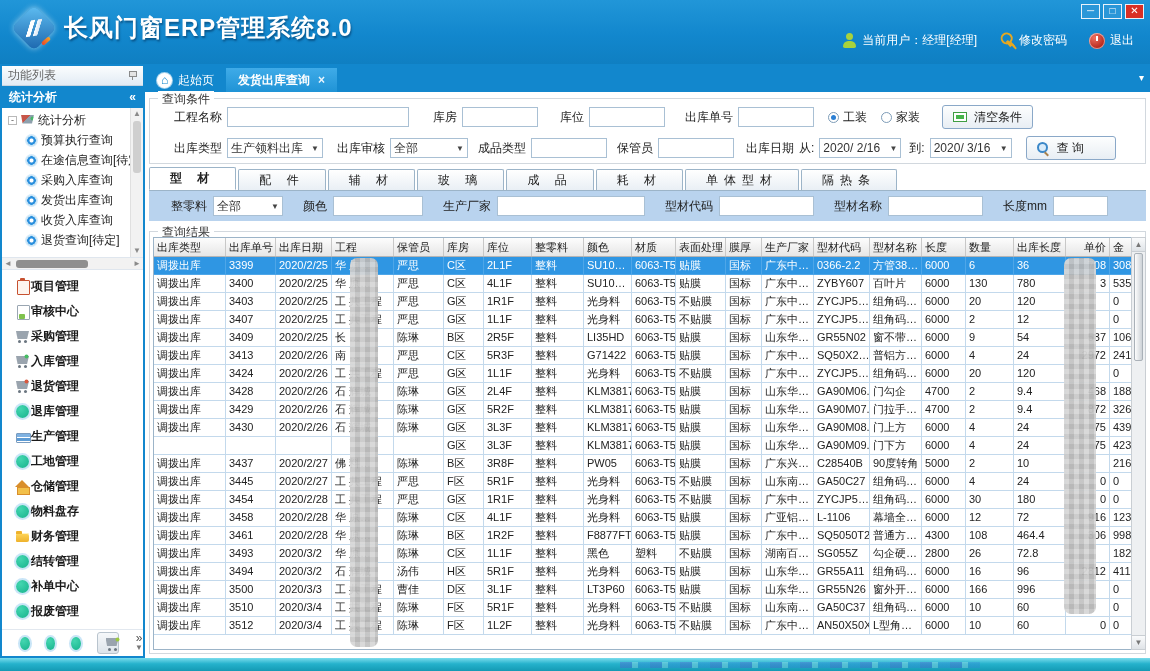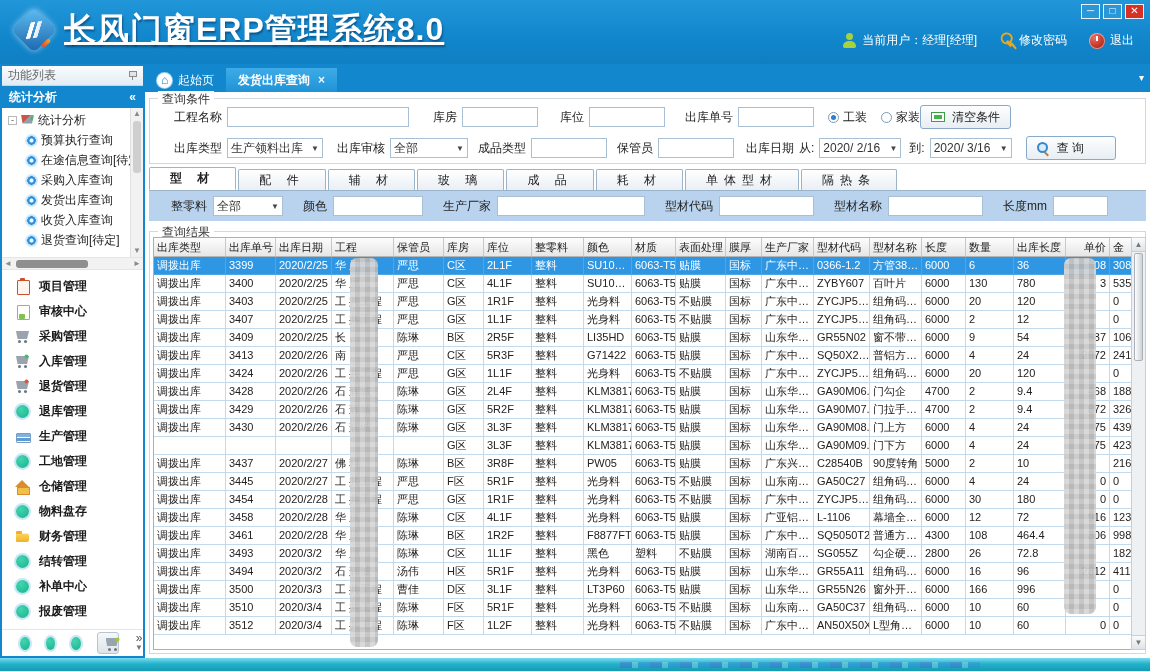--- a/index.html
+++ b/index.html
@@ -12,22 +12,22 @@
     background:linear-gradient(180deg,#2196d8 0%,#1287cd 55%,#0f7fc2 100%); }
   .brand { position:absolute; left:14px; top:8px; display:flex; align-items:center; gap:10px; }
   .logo { width:40px; height:40px; position:relative; }
   .logo .diamond { position:absolute; inset:4px; transform:rotate(45deg);
     background:linear-gradient(135deg,#5fbef2 0%,#1b66ad 100%); border-radius:6px;
     box-shadow:0 0 6px rgba(255,255,255,.6); }
   .logo .swoosh { position:absolute; left:10px; top:12px; width:20px; height:16px;
     background:linear-gradient(115deg,transparent 28%,#fff 30%,#fff 44%,transparent 46%,transparent 54%,#f5f9ff 56%,#dce9f5 70%,transparent 72%); transform:rotate(-8deg); }
   .logo .accent { position:absolute; right:3px; bottom:5px; width:10px; height:4px; border-radius:2px;
     background:linear-gradient(90deg,#e8452c,#f5a623); transform:rotate(-40deg); }
-  .app-title { color:#fff; font-size:32px; font-weight:bold; letter-spacing:1px;
-    text-shadow:1px 2px 2px rgba(0,45,85,.55);text-decoration:underline; }
+  .app-title { color:#fff; font-size:24px; font-weight:bold; letter-spacing:1px;
+    text-shadow:1px 2px 2px rgba(0,45,85,.55); }
 
   .win-controls { position:absolute; top:4px; right:6px; display:flex; gap:3px; }
   .win-btn { width:19px; height:15px; border:1px solid #e8f2fa; background:#2a97d8; color:#fff;
     font-size:10px; line-height:12px; text-align:center; cursor:default; }
   .win-btn.close { background:#d93025; }
 
   .userbar { position:absolute; right:16px; top:32px; display:flex; align-items:center; gap:8px; color:#fff; }
   .userbar .grp { display:flex; align-items:center; gap:5px; margin-left:14px; }
   .user-icon { width:15px; height:15px; position:relative; display:inline-block; }
   .user-icon::before { content:""; position:absolute; left:4px; top:0; width:7px; height:7px; border-radius:50%; background:#a8d23c; }
@@ -70,21 +70,21 @@
     background:radial-gradient(circle,#fff 0 1.5px,#2a8fdd 2.5px 4px,#bfe0f5 4.5px); box-shadow:0 0 0 1px #d7eaf8; }
   .tree-vscroll { position:absolute; right:0; top:0; bottom:0; width:13px; background:#f2f2f2; border-left:1px solid #e0e0e0; }
   .tree-vscroll .arrow { height:12px; color:#8a8a8a; font-size:8px; text-align:center; line-height:12px; }
   .tree-vscroll .thumb { margin:1px 2px; height:52px; background:#cfcfcf; border-radius:3px; }
   .tree-vscroll .arrow.down { position:absolute; bottom:0; left:0; right:0; }
   .tree-hscroll { height:12px; background:#f2f2f2; border-bottom:1px solid #dfe6ee; display:flex; align-items:center; }
   .tree-hscroll .arrow { width:12px; color:#8a8a8a; font-size:8px; text-align:center; }
   .tree-hscroll .thumb { height:8px; width:72px; background:#8f8f8f; border-radius:3px; margin-left:2px; }
 
   .modules { flex:1; padding-top:4px; }
-  .module-item { height:25px; display:flex; align-items:center; gap:9px; padding-left:13px; cursor:default; }
+  .module-item { height:25px; display:flex; align-items:center; gap:1px; padding-left:13px; cursor:default; }
   .module-item .label { font-weight:bold; color:#1a1a1a; }
   .m-icon { width:15px; height:15px; flex:none; display:inline-block; position:relative; }
 
   .circle-icon::before { content:""; position:absolute; left:1px; top:1px; width:13px; height:13px; border-radius:50%;
     background:radial-gradient(circle at 35% 30%,#43d6b0,#17b28d); box-shadow:0 0 0 2px rgba(120,190,235,.4); }
   .clipboard-icon::before { content:""; position:absolute; left:2px; top:1px; width:11px; height:13px;
     background:#fdf4ee; border:1.5px solid #c75130; border-radius:1px; }
   .clipboard-icon::after { content:""; position:absolute; left:5px; top:-1px; width:5px; height:3px; background:#c75130; border-radius:1px; }
   .clipboard-gray-icon::before { content:""; position:absolute; left:2px; top:1px; width:11px; height:13px;
     background:#fff; border:1.5px solid #9aa6b2; border-radius:1px; }
@@ -391,21 +391,21 @@
         <span class="q-label" style="width:68px">出库单号</span>
         <span class="tb" style="width:76px; margin-left:5px"></span>
         <span class="radio checked">
           <span class="rb"></span>
           <span>工装</span>
         </span>
         <span class="radio">
           <span class="rb"></span>
           <span>家装</span>
         </span>
-        <span class="btn" style="">
+        <span class="btn" style="margin-left:22px">
           <span class="clear-icon"></span>
           <span>清空条件</span>
         </span>
       </div>
       <div class="q-row">
         <span class="q-label" style="width:58px">出库类型</span>
         <span class="dd" style="width:96px; margin-left:5px">
           <span>生产领料出库</span>
           <span class="caret">▼</span>
         </span>
@@ -524,21 +524,21 @@
                 <span class="td c3">华 原…</span>
                 <span class="td c4">严思</span>
                 <span class="td c5">C区</span>
                 <span class="td c6">2L1F</span>
                 <span class="td c7">整料</span>
                 <span class="td c8">SU10…</span>
                 <span class="td c9">6063-T5</span>
                 <span class="td c10">贴膜</span>
                 <span class="td c11">国标</span>
                 <span class="td c12">广东中…</span>
-                <span class="td c13">0366-1.2</span>
+                <span class="td c13">0366-2.2</span>
                 <span class="td c14">方管38…</span>
                 <span class="td c15">6000</span>
                 <span class="td c16">6</span>
                 <span class="td c17">36</span>
                 <span class="td c18">708</span>
                 <span class="td c19">308</span>
               </div>
 
               <div class="tr">
                 <span class="td c0">调拨出库</span>

